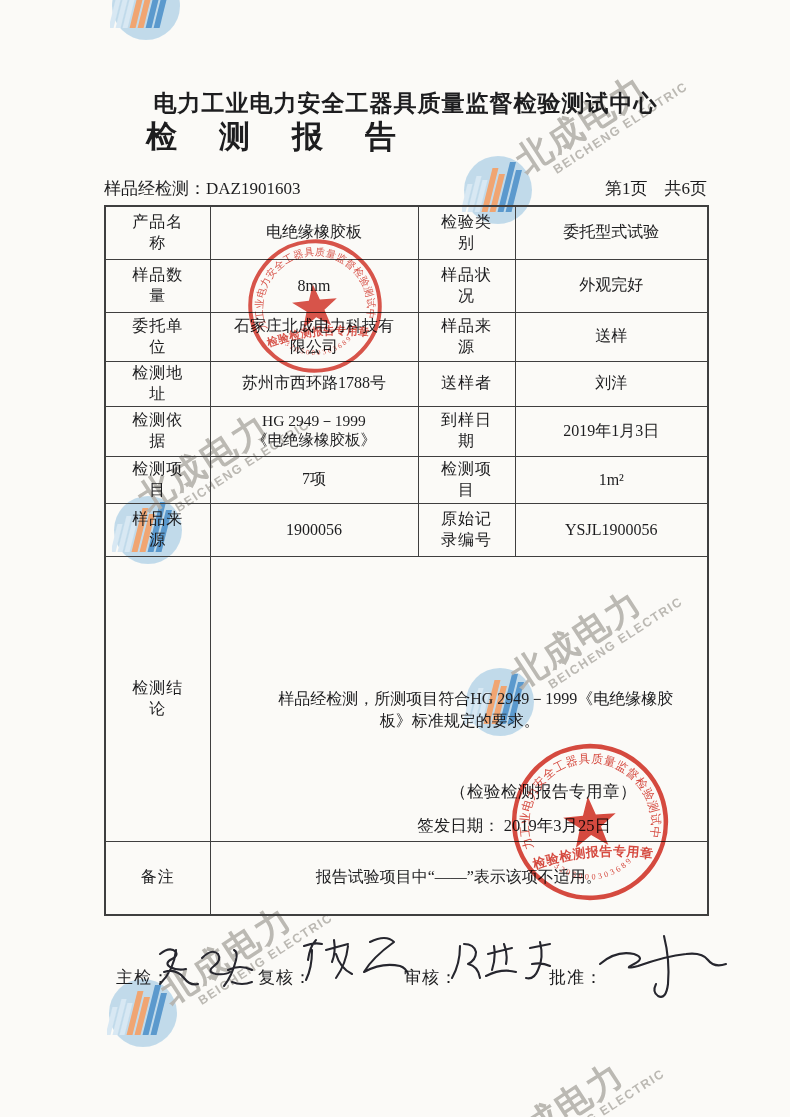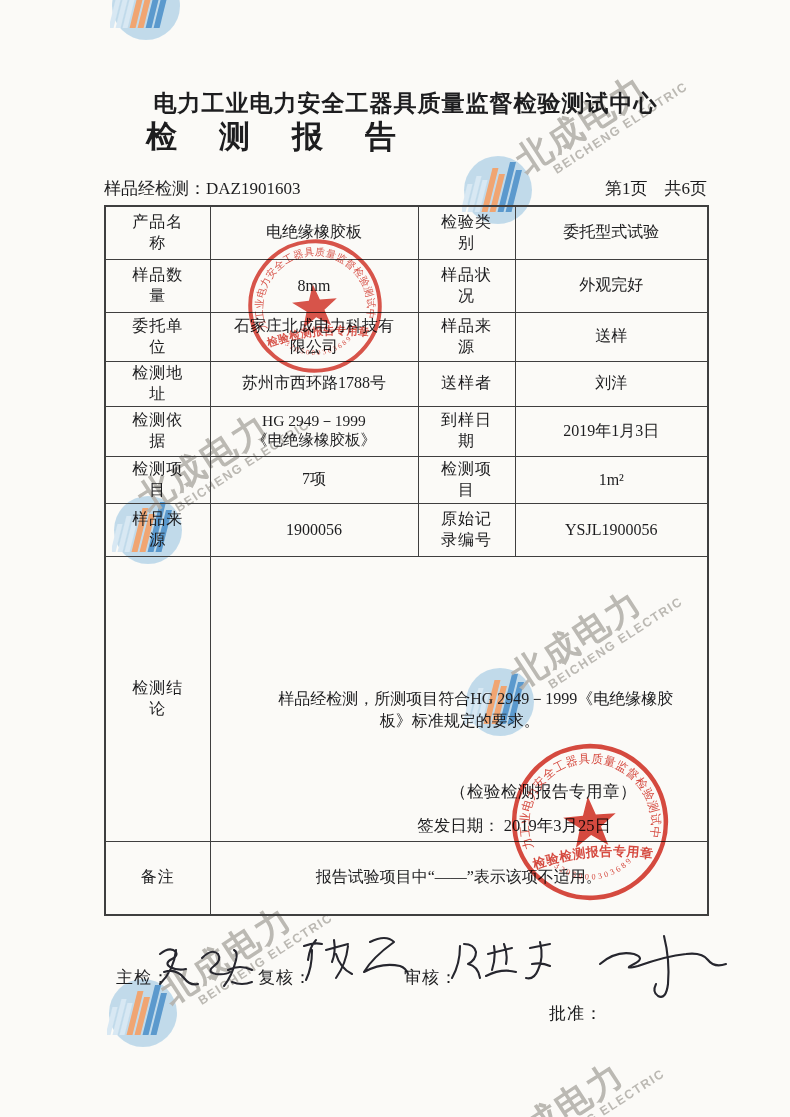--- a/index.html
+++ b/index.html
@@ -270,19 +270,19 @@
     <path d="M74,12 q16,-8 24,0 q-22,16 -30,30 q18,-10 36,-6 q6,2 8,8"></path>
   </svg>
 
   <div class="sig-label" style="left:404px;top:966px;">审核：</div>
   <svg class="sig" style="left:446px;top:934px;" width="116" height="58" viewBox="0 0 116 58">
     <path d="M14,12 q0,18 -8,32 M18,10 q10,0 12,8 q0,8 -8,12 q10,2 12,14"></path>
     <path d="M42,20 l24,-6 M48,12 q2,12 -2,24 M58,10 q4,10 2,20 M40,42 q16,-8 30,-4"></path>
     <path d="M84,14 l20,-4 M94,8 q4,16 -2,28 q-4,10 -12,8 M86,30 q10,-2 18,2"></path>
   </svg>
 
-  <div class="sig-label" style="left:549px;top:1002px;text-align:center;">批准：</div>
+  <div class="sig-label" style="left:549px;top:966px;text-align:center;">批准：</div>
   <svg class="sig" style="left:592px;top:928px;" width="140" height="86" viewBox="0 0 140 86">
     <path d="M8,36 q16,-14 34,-10 q12,4 0,10 q-12,6 4,2 q28,-10 48,-12 q16,-2 22,6 q6,8 18,4"></path>
     <path d="M72,8 q6,24 4,48 q-2,16 -10,12 q-6,-4 -2,-12"></path>
   </svg>
 
 </div>
 
 </body></html>

